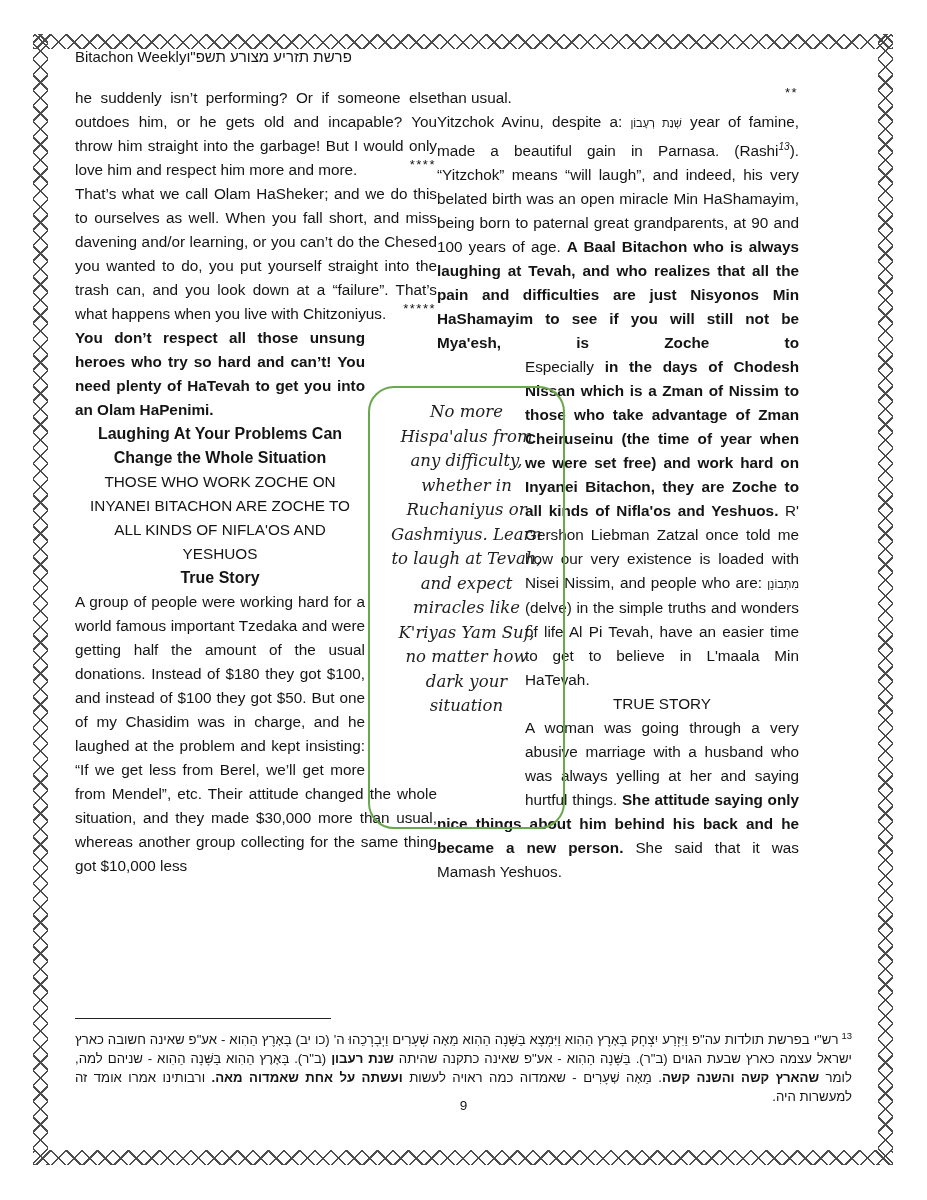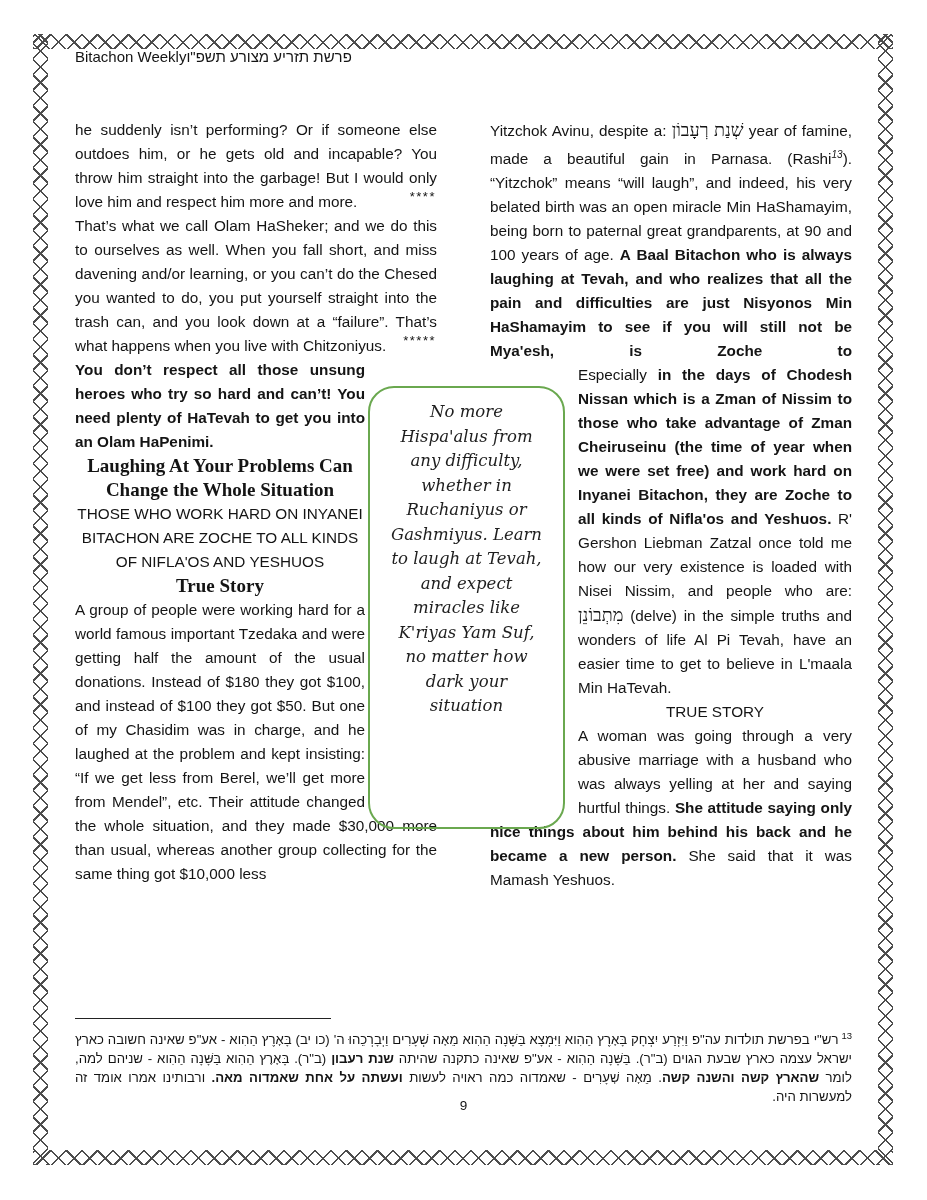--- a/index.html
+++ b/index.html
@@ -13,36 +13,36 @@
        repeating-linear-gradient(-45deg,#4d4d4d 0 1.7px,transparent 1.7px 11px);}
   .frame-top{left:33px;top:34px;width:860px;height:15px;}
   .frame-bottom{left:33px;top:1150px;width:860px;height:15px;}
   .frame-left{left:33px;top:34px;width:15px;height:1131px;}
   .frame-right{left:878px;top:34px;width:15px;height:1131px;}
 
   .header{position:absolute;left:75px;right:75px;top:48px;display:flex;
           justify-content:flex-start;font-size:15px;}
   .header .he{direction:rtl;}
 
-  .columns{position:absolute;left:75px;top:86px;display:flex;gap:53px;margin-top:32px;}
+  .columns{position:absolute;left:75px;top:86px;display:flex;}
   .col{width:362px;font-size:15.3px;line-height:24px;text-align:justify;
        -webkit-hyphens:none;hyphens:none;}
   .col p{margin:0;position:relative;}
   .center{text-align:center;}
-  .h-bold{font-weight:bold;font-size:19px;text-align:center;line-height:24px;font-family:Liberation Serif, serif;}
+  .h-bold{font-weight:bold;font-size:16px;text-align:center;line-height:24px;}
   .justify-last{text-align-last:justify;}
 
   
   .spacer-right{float:right;width:72px;height:446px;}
   .spacer-left{float:left;width:88px;height:452px;}
 
   .run-i{}
   .run-b{font-weight:bold;}
   .run-bi{font-weight:bold;}
-  .run-he{font-family:Liberation Serif, serif;font-size:18px;}
+  .run-he{font-family:Liberation Sans, sans-serif;font-size:11px;}
   .run-sup{vertical-align:super;font-size:10px;}
   .run-supi{vertical-align:super;font-size:10px;font-style:italic;}
   .run-star{position:absolute;right:1px;bottom:5px;font-size:13px;letter-spacing:1.5px;}
 
   .quote-box{position:absolute;left:368px;top:386px;width:197px;height:443px;
      box-sizing:border-box;border:2px solid #6aa84f;border-radius:26px;
      padding:12px 19px;text-align:center;
      font-family:"DejaVu Serif",serif;font-style:italic;
      font-size:16.5px;line-height:24.5px;color:#1e1e1e;}
 
@@ -70,26 +70,27 @@
   </div>
 
   <div class="columns">
 
     <div class="col">
       <p><span class="run-n">he suddenly isn’t performing? Or if someone else outdoes him, or he gets old and incapable? You throw him straight into the garbage! But I would only love him and respect him more and more.</span><span class="run-star">****</span></p>
       <p><span class="run-n">That’s what we call </span><span class="run-i">Olam HaSheker</span><span class="run-n">; and we do this to ourselves as well. When you fall short, and miss davening and/or learning, or you can’t do the </span><span class="run-i">Chesed</span><span class="run-n"> you wanted to do, you put yourself straight into the trash can, and you look down at a “failure”. That’s what happens when you live with </span><span class="run-i">Chitzoniyus</span><span class="run-n">.</span><span class="run-star">*****</span></p>
       <div class="spacer-right"></div>
       <p><span class="run-b">You don’t respect all those unsung heroes who try so hard and can’t! You need plenty of </span><span class="run-bi">HaTevah</span><span class="run-b"> to get you into an </span><span class="run-bi">Olam HaPenimi</span><span class="run-b">.</span></p>
       <p class="h-bold">Laughing At Your Problems Can Change the Whole Situation</p>
-      <p class="center"><span class="run-n">THOSE WHO WORK HARD ON </span><span class="run-i">INYANEI BITACHON</span><span class="run-n"> ARE </span><span class="run-i">ZOCHE</span><span class="run-n"> TO ALL KINDS OF </span><span class="run-i">NIFLA'OS</span><span class="run-n"> AND </span><span class="run-i">YESHUOS</span></p>
+      <p class="center"><span class="run-n">THOSE WHO WORK ZOCHE ON </span><span class="run-i">INYANEI BITACHON</span><span class="run-n"> ARE </span><span class="run-i">ZOCHE</span><span class="run-n"> TO ALL KINDS OF </span><span class="run-i">NIFLA'OS</span><span class="run-n"> AND </span><span class="run-i">YESHUOS</span></p>
       <p class="h-bold">True Story</p>
       <p><span class="run-n">A group of people were working hard for a world famous important </span><span class="run-i">Tzedaka</span><span class="run-n"> and were getting half the amount of the usual donations. Instead of $180 they got $100, and instead of $100 they got $50. But one of my </span><span class="run-i">Chasidim</span><span class="run-n"> was in charge, and he laughed at the problem and kept insisting: “If we get less from Berel, we’ll get more from Mendel”, etc. Their attitude changed the whole situation, and they made $30,000 more than usual, whereas another group collecting for the same thing got $10,000 less</span></p>
     </div>
 
     <div class="col">
+      <p><span class="run-n">than usual.</span><span class="run-star">**</span></p>
       <p class="justify-last"><span class="run-i">Yitzchok Avinu</span><span class="run-n">, despite a: </span><span class="run-he">שְׁנַת רְעָבוֹן</span><span class="run-n"> year of famine, made a beautiful gain in </span><span class="run-i">Parnasa</span><span class="run-n">. (</span><span class="run-i">Rashi</span><span class="run-supi">13</span><span class="run-n">). “</span><span class="run-i">Yitzchok”</span><span class="run-n"> means “will laugh”, and indeed, his very belated birth was an open miracle </span><span class="run-i">Min HaShamayim</span><span class="run-n">, being born to paternal great grandparents, at 90 and 100 years of age. </span><span class="run-b">A </span><span class="run-bi">Baal Bitachon</span><span class="run-b"> who is always laughing at </span><span class="run-bi">Tevah</span><span class="run-b">, and who realizes that all the pain and difficulties are just </span><span class="run-bi">Nisyonos Min HaShamayim</span><span class="run-b"> to see if you will still not be </span><span class="run-bi">Mya'esh</span><span class="run-b">, is </span><span class="run-bi">Zoche</span><span class="run-b"> to</span></p>
       <div class="spacer-left"></div>
       <p><span class="run-n">Especially </span><span class="run-b">in the days of </span><span class="run-bi">Chodesh Nissan</span><span class="run-b"> which is a </span><span class="run-bi">Zman</span><span class="run-b"> of </span><span class="run-bi">Nissim</span><span class="run-b"> to those who take advantage of </span><span class="run-bi">Zman Cheiruseinu</span><span class="run-b"> (the time of year when we were set free) and work hard on </span><span class="run-bi">Inyanei Bitachon</span><span class="run-b">, they are </span><span class="run-bi">Zoche</span><span class="run-b"> to all kinds of </span><span class="run-bi">Nifla'os</span><span class="run-b"> and </span><span class="run-bi">Yeshuos</span><span class="run-b">. </span><span class="run-n">R' Gershon Liebman </span><span class="run-i">Zatzal</span><span class="run-n"> once told me how our very existence is loaded with </span><span class="run-i">Nisei Nissim</span><span class="run-n">, and people who are: </span><span class="run-he">מִתְבוֹנֵן</span><span class="run-n"> (delve) in the simple truths and wonders of life </span><span class="run-i">Al Pi Tevah</span><span class="run-n">, have an easier time to get to believe in </span><span class="run-i">L'maala Min HaTevah</span><span class="run-n">.</span></p>
       <p class="center">TRUE STORY</p>
       <p><span class="run-n">A woman was going through a very abusive marriage with a husband who was always yelling at her and saying hurtful things. </span><span class="run-b">She attitude saying only nice things about him behind his back and he became a new person.</span><span class="run-n"> She said that it was </span><span class="run-i">Mamash Yeshuos</span><span class="run-n">.</span></p>
     </div>
 
   </div>
 
   <div class="quote-box" style="border-color: rgb(106, 168, 79);">No more Hispa'alus from any difficulty, whether in Ruchaniyus or Gashmiyus. Learn to laugh at Tevah, and expect miracles like K'riyas Yam Suf, no matter how dark your situation</div>

